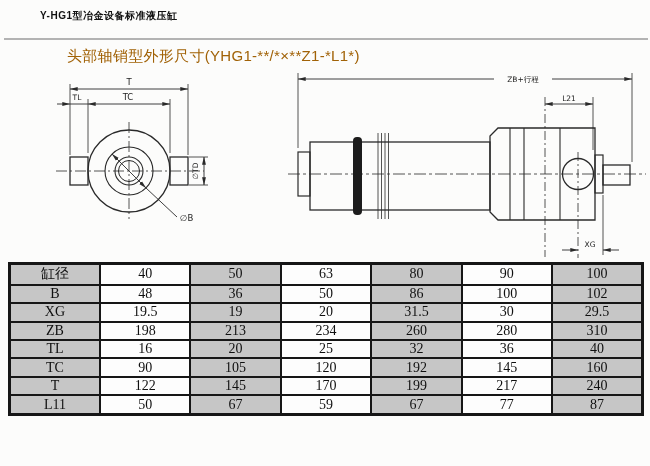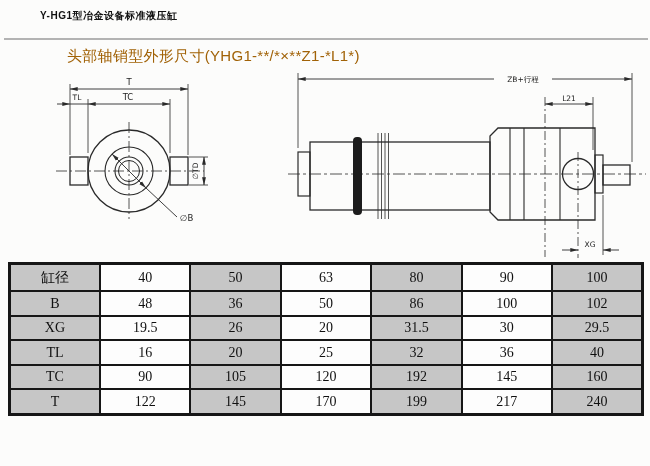--- a/index.html
+++ b/index.html
@@ -141,25 +141,34 @@
       <td class="w">48</td>
       <td class="g">36</td>
       <td class="w">50</td>
       <td class="g">86</td>
       <td class="w">100</td>
       <td class="g">102</td>
     </tr>
     <tr>
       <td class="g">XG</td>
       <td class="w">19.5</td>
-      <td class="g">26</td>
+      <td class="g">19</td>
       <td class="w">20</td>
       <td class="g">31.5</td>
       <td class="w">30</td>
       <td class="g">29.5</td>
+    </tr>
+    <tr>
+      <td class="g">ZB</td>
+      <td class="w">198</td>
+      <td class="g">213</td>
+      <td class="w">234</td>
+      <td class="g">260</td>
+      <td class="w">280</td>
+      <td class="g">310</td>
     </tr>
     <tr>
       <td class="g">TL</td>
       <td class="w">16</td>
       <td class="g">20</td>
       <td class="w">25</td>
       <td class="g">32</td>
       <td class="w">36</td>
       <td class="g">40</td>
     </tr>
@@ -174,14 +183,23 @@
     </tr>
     <tr>
       <td class="g">T</td>
       <td class="w">122</td>
       <td class="g">145</td>
       <td class="w">170</td>
       <td class="g">199</td>
       <td class="w">217</td>
       <td class="g">240</td>
     </tr>
+    <tr>
+      <td class="g">L11</td>
+      <td class="w">50</td>
+      <td class="g">67</td>
+      <td class="w">59</td>
+      <td class="g">67</td>
+      <td class="w">77</td>
+      <td class="g">87</td>
+    </tr>
   </tbody>
 </table>
 
 </body></html>

